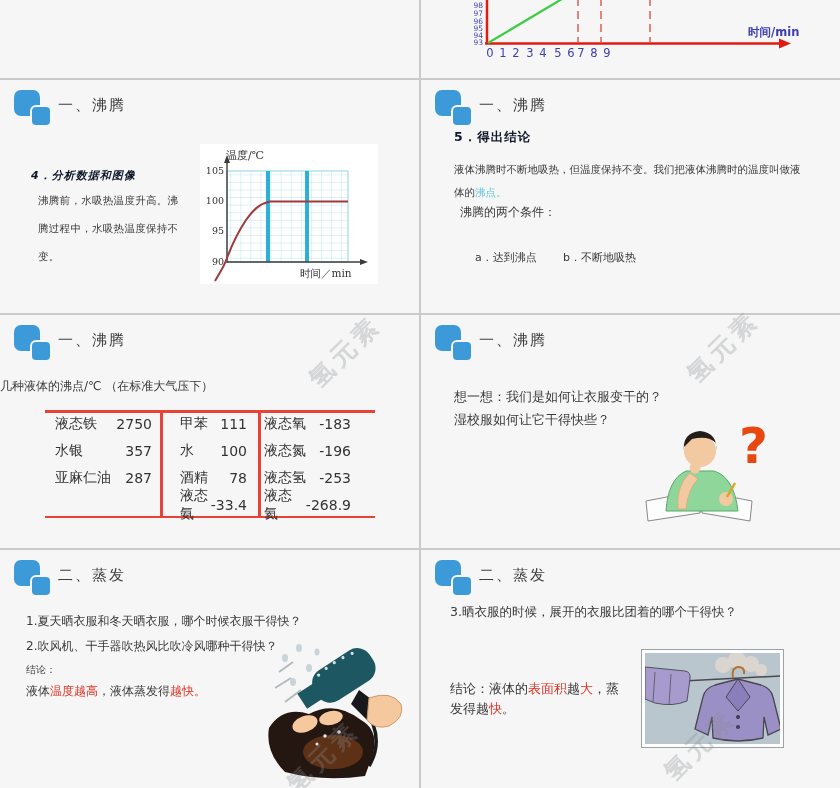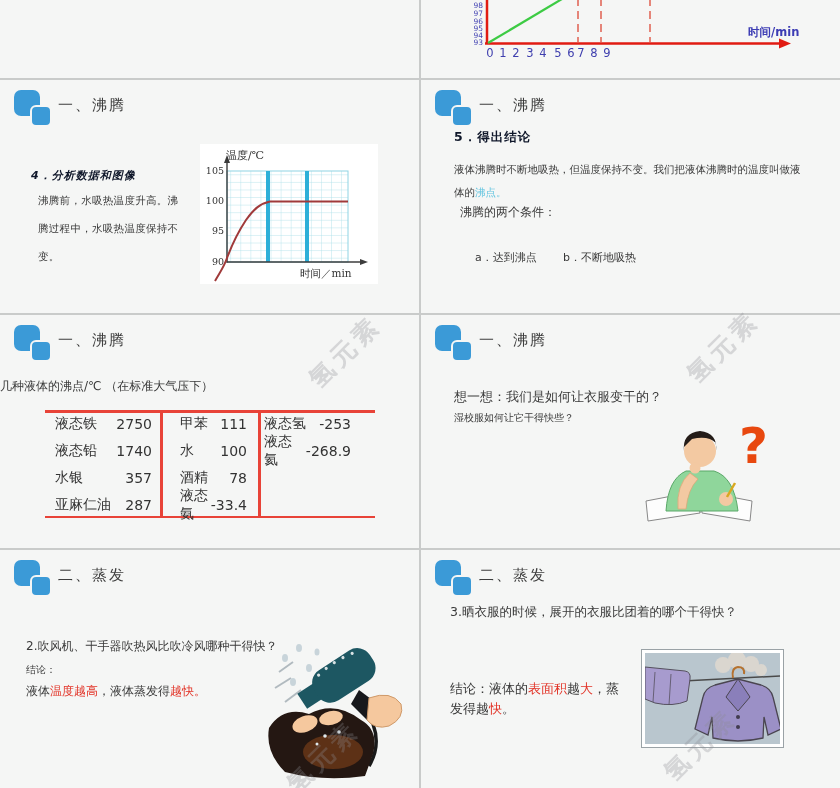--- a/index.html
+++ b/index.html
@@ -141,24 +141,20 @@
       <div class="rline" style="left:0;top:0;width:330px;height:2.5px;"></div>
       <div class="rline" style="left:0;bottom:0;width:330px;height:2.5px;"></div>
       <div class="rline" style="left:115px;top:1px;width:2.5px;height:106px;"></div>
       <div class="rline" style="left:213px;top:1px;width:2.5px;height:106px;"></div>
       <div class="tgroup g1">
         <div class="trow">
             <span>液态铁</span>
             <span>2750</span>
           </div>
         <div class="trow">
-            <span>液态铅</span>
-            <span>1740</span>
-          </div>
-        <div class="trow">
             <span>水银</span>
             <span>357</span>
           </div>
         <div class="trow">
             <span>亚麻仁油</span>
             <span>287</span>
           </div>
       </div>
       <div class="tgroup g2">
         <div class="trow">
@@ -173,39 +169,47 @@
             <span>酒精</span>
             <span>78</span>
           </div>
         <div class="trow">
             <span>液态氨</span>
             <span>-33.4</span>
           </div>
       </div>
       <div class="tgroup g3">
         <div class="trow">
+            <span>液态氧</span>
+            <span>-183</span>
+          </div>
+        <div class="trow">
+            <span>液态氮</span>
+            <span>-196</span>
+          </div>
+        <div class="trow">
             <span>液态氢</span>
             <span>-253</span>
           </div>
         <div class="trow">
             <span>液态氦</span>
             <span>-268.9</span>
           </div>
       </div>
     </div>
   </div>
 
   <div class="cell" style="left:421px;top:315px;width:419px;height:233px;">
     <div class="hdr">
       <span class="sq big"></span>
       <span class="sq small"></span>
       <span class="ttl">一、沸腾</span>
     </div>
     <div class="txt" style="left:33px;top:73px;font-size:13px;">想一想：我们是如何让衣服变干的？</div>
-    <div class="txt" style="left:33px;top:96px;font-size:10px;">湿校服如何让它干得快些？</div>
+    <div class="txt" style="left:33px;top:96px;font-size:13px;">湿校服如何让它干得快些？</div>
     <svg style="position:absolute;left:207px;top:106px;" width="145" height="102" viewBox="0 0 145 102">
       <polygon points="18,80 70,70 72,92 20,100" fill="#fdfdfd" stroke="#888" stroke-width="1"></polygon>
       <polygon points="72,70 124,80 122,100 74,92" fill="#fdfdfd" stroke="#888" stroke-width="1"></polygon>
       <line x1="70" y1="70" x2="72" y2="92" stroke="#999" stroke-width="1"></line>
       <path d="M 38,90 Q 40,58 58,50 L 86,50 Q 106,56 110,90 Z" fill="#8fd69b" stroke="#5aa868" stroke-width="1"></path>
       <circle cx="72" cy="30" r="16" fill="#f3c9a2"></circle>
       <path d="M 56,30 Q 54,12 72,10 Q 90,12 88,30 L 88,22 Q 80,14 64,18 L 56,26 Z" fill="#241c18"></path>
       <path d="M 50,88 Q 48,64 62,52 L 70,58 Q 60,68 58,88 Z" fill="#f3c9a2" stroke="#d8a878" stroke-width="0.8"></path>
       <circle cx="67" cy="47" r="5.5" fill="#f3c9a2"></circle>
       <circle cx="98" cy="78" r="7" fill="#f3c9a2"></circle>
@@ -213,20 +217,21 @@
     </svg>
     <div class="qmark">?</div>
   </div>
 
   <div class="cell" style="left:0;top:550px;width:419px;height:238px;">
     <div class="hdr">
       <span class="sq big"></span>
       <span class="sq small"></span>
       <span class="ttl">二、蒸发</span>
     </div>
+    <div class="txt" style="left:26px;top:63px;font-size:12px;">1.夏天晒衣服和冬天晒衣服，哪个时候衣服干得快？</div>
     <div class="txt" style="left:26px;top:88px;font-size:12px;">2.吹风机、干手器吹热风比吹冷风哪种干得快？</div>
     <div class="txt" style="left:26px;top:113px;font-size:10px;">结论：</div>
     <div class="txt" style="left:26px;top:133px;font-size:12px;">
       <span>液体</span><span class="red">温度越高</span><span>，液体蒸发得</span><span class="red">越快</span><span class="red">。</span>
     </div>
     <svg style="position:absolute;left:265px;top:82px;" width="140" height="148" viewBox="0 0 140 148">
       <g stroke="#aab4ba" stroke-width="2" opacity="0.9">
         <line x1="14" y1="40" x2="28" y2="30"></line>
           <line x1="10" y1="56" x2="26" y2="46"></line>
           <line x1="20" y1="70" x2="36" y2="58"></line>

